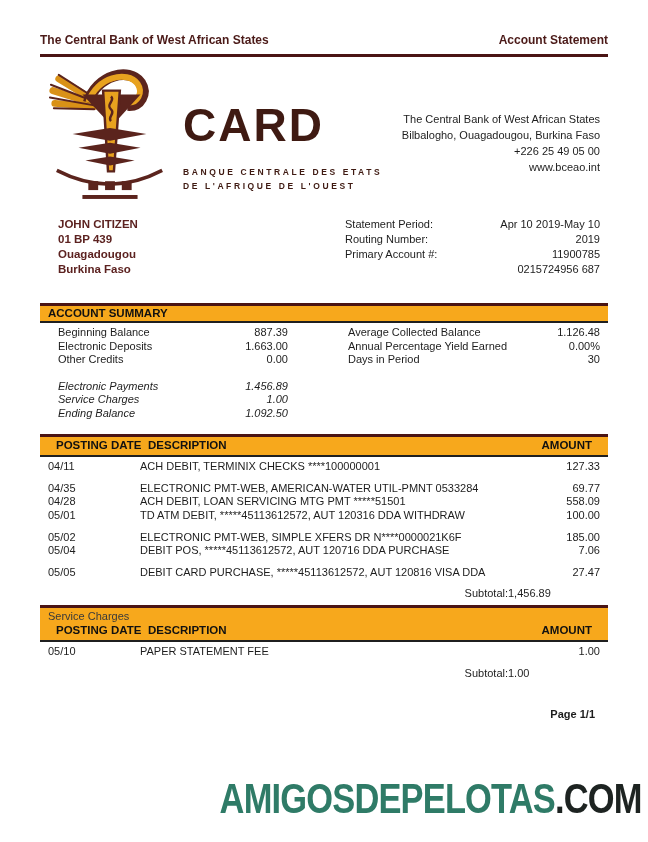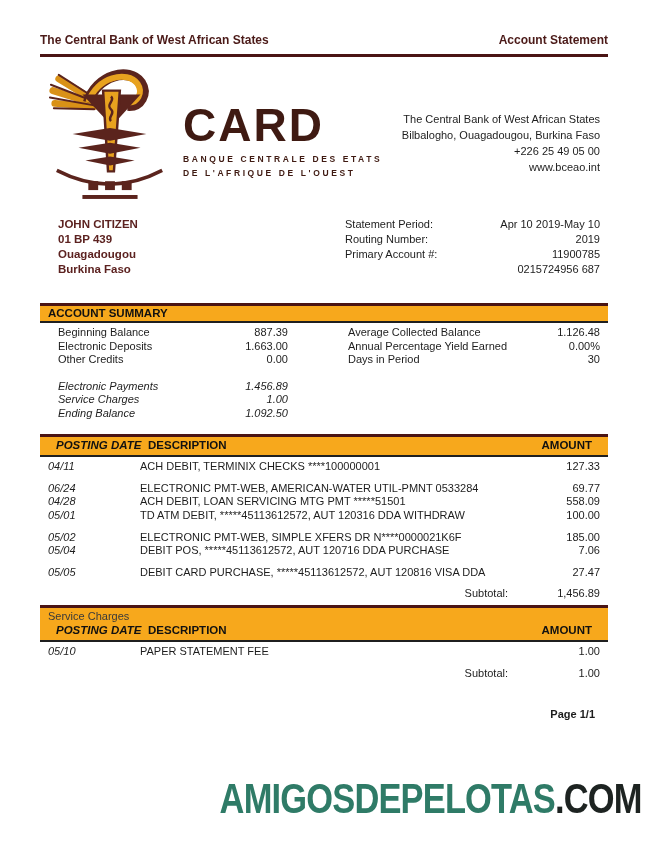--- a/index.html
+++ b/index.html
@@ -15,37 +15,37 @@
 
   
   .top-header{margin:33px 40px 0;display:flex;justify-content:space-between;
     font-size:12px;font-weight:bold;color:#4b1a18;padding-bottom:7px;border-bottom:3px solid #4a1414;}
 
   
   .logo-band{margin:4px 40px 0;display:flex;height:142px;}
   .logo-svg{width:128px;height:140px;margin-left:5px;flex:none;}
   .wordmark-block{margin-left:10px;padding-top:40px;color:#3f1a12;}
   .wordmark{font-size:46px;font-weight:bold;letter-spacing:2px;line-height:48px;}
-  .wordmark-sub{font-size:8.5px;font-weight:bold;letter-spacing:2.6px;line-height:14px;margin-top:3px;}
+  .wordmark-sub{font-size:8.5px;font-weight:bold;letter-spacing:2.6px;line-height:14px;margin-top:16px;}
   .bank-address{margin-left:auto;padding-top:50px;text-align:right;font-size:11px;line-height:16px;padding-right:8px;}
 
   
   .info-band{margin:14px 40px 0;display:flex;}
   .customer{margin-left:18px;font-size:11.5px;font-weight:bold;color:#5c2220;line-height:15px;}
   .stmt-info{margin-left:auto;width:263px;font-size:11px;line-height:15px;padding-right:8px;}
   .stmt-row{display:flex;justify-content:space-between;}
   .stmt-row .lbl{white-space:nowrap;}
   .stmt-row .val{white-space:nowrap;text-align:right;}
 
   
   .goldbar{border-top:3px solid #4a1414;background:var(--gold);border-bottom:2px solid #1f1f1f;padding:1px 8px 2px;}
   .goldbar .bar-title{font-size:11.5px;font-weight:bold;color:#111;}
   .goldbar .section-title{font-size:11px;color:#3a3a3a;line-height:14px;}
   .goldbar .cols{display:flex;font-size:11.5px;font-weight:bold;color:#111;line-height:15px;}
-  .col-date{width:100px;padding-left:8px;flex:none;font-style:italic;}
+  .col-date{width:100px;padding-left:8px;flex:none;}
   .col-desc{flex:1;}
   .col-amt{width:120px;text-align:right;padding-right:8px;flex:none;}
 
   
   .summary{margin:26px 40px 0;}
   .summary-body{padding:3px 8px 0;}
   .summary-cols{display:flex;}
   .sum-col{font-size:11px;line-height:13.5px;}
   .sum-col.left{width:230px;margin-left:10px;}
   .sum-col.right{width:252px;margin-left:auto;}
@@ -53,21 +53,21 @@
   .sum-group2{margin-top:13px;font-style:italic;}
 
   
   .txtable{margin:14px 40px 0;}
   .txtable.second{margin-top:5px;}
   .tx-rows{padding-top:3px;}
   .tx-row{display:flex;font-size:11px;line-height:13.2px;}
   .tx-row.gap{margin-top:9px;}
   .subtotal-row{display:flex;justify-content:flex-end;font-size:11px;line-height:13px;margin-top:8px;}
   .subtotal-row .sub-lbl{text-align:left;}
-  .subtotal-row .sub-amt{width:100px;text-align:right;padding-right:8px;}
+  .subtotal-row .sub-amt{width:100px;text-align:left;padding-right:8px;}
 
   .page-number{margin:28px 40px 0;text-align:right;font-size:11px;font-weight:bold;padding-right:13px;}
 
   
   .watermark{position:absolute;right:6px;bottom:19px;font-weight:bold;font-size:42px;
     letter-spacing:-1px;transform:scaleX(0.82);transform-origin:right center;white-space:nowrap;}
   .watermark .wm-main{color:var(--teal);}
   .watermark .wm-suffix{color:#1d2321;}
 </style>
 </head>
@@ -219,21 +219,21 @@
         <span class="col-amt">AMOUNT</span>
       </div>
     </div>
     <div class="tx-rows">
         <div class="tx-row">
           <span class="col-date">04/11</span>
           <span class="col-desc">ACH DEBIT, TERMINIX CHECKS ****100000001</span>
           <span class="col-amt">127.33</span>
         </div>
         <div class="tx-row gap">
-          <span class="col-date">06/24</span>
+          <span class="col-date">04/35</span>
           <span class="col-desc">ELECTRONIC PMT-WEB, AMERICAN-WATER UTIL-PMNT 0533284</span>
           <span class="col-amt">69.77</span>
         </div>
         <div class="tx-row">
           <span class="col-date">04/28</span>
           <span class="col-desc">ACH DEBIT, LOAN SERVICING MTG PMT *****51501</span>
           <span class="col-amt">558.09</span>
         </div>
         <div class="tx-row">
           <span class="col-date">05/01</span>

